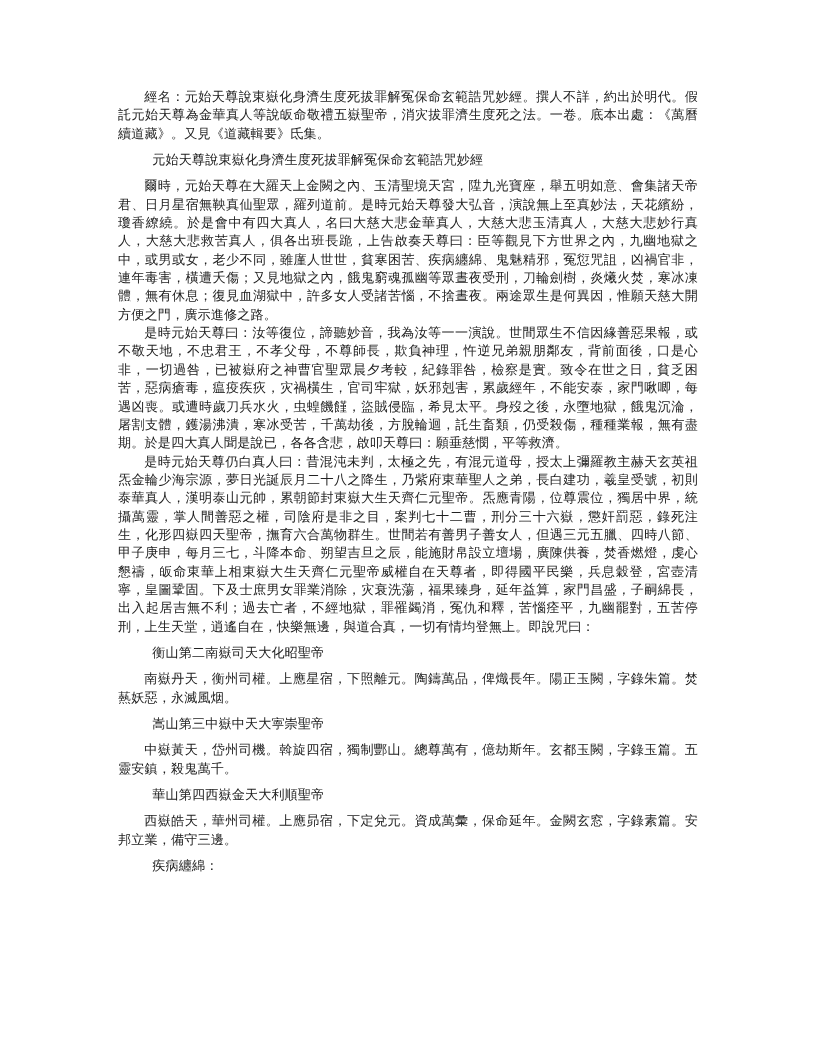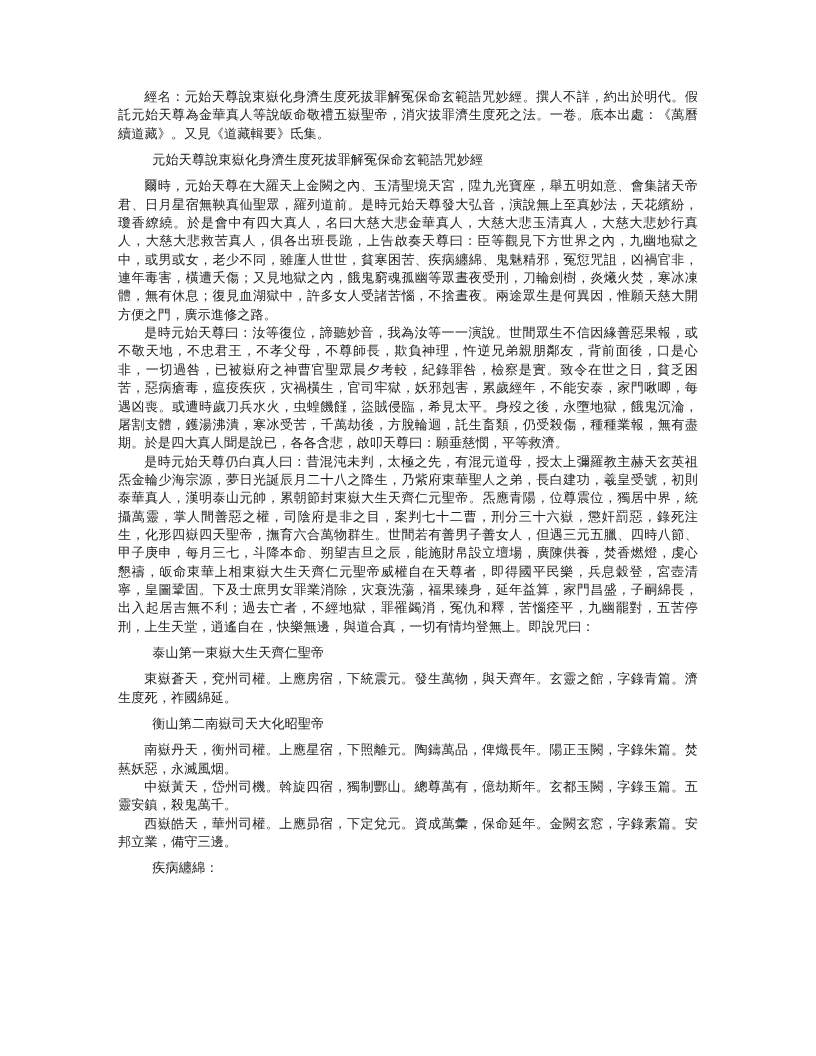--- a/index.html
+++ b/index.html
@@ -70,35 +70,33 @@
     <p class="para">經名：元始天尊說東嶽化身濟生度死拔罪解冤保命玄範誥咒妙經。撰人不詳，約出於明代。假託元始天尊為金華真人等說皈命敬禮五嶽聖帝，消灾拔罪濟生度死之法。一卷。底本出處：《萬曆續道藏》。又見《道藏輯要》氐集。</p>
 
     <p class="heading-indent">元始天尊說東嶽化身濟生度死拔罪解冤保命玄範誥咒妙經</p>
 
     <p class="para">爾時，元始天尊在大羅天上金闕之內、玉清聖境天宮，陞九光寶座，舉五明如意、會集諸天帝君、日月星宿無鞅真仙聖眾，羅列道前。是時元始天尊發大弘音，演說無上至真妙法，天花繽紛，瓊香繚繞。於是會中有四大真人，名曰大慈大悲金華真人，大慈大悲玉清真人，大慈大悲妙行真人，大慈大悲救苦真人，俱各出班長跪，上告啟奏天尊曰：臣等觀見下方世界之內，九幽地獄之中，或男或女，老少不同，雖廑人世世，貧寒困苦、疾病纏綿、鬼魅精邪，冤愆咒詛，凶禍官非，連年毒害，橫遭夭傷；又見地獄之內，餓鬼窮魂孤幽等眾晝夜受刑，刀輪劍樹，炎爔火焚，寒冰凍體，無有休息；復見血湖獄中，許多女人受諸苦惱，不捨晝夜。兩途眾生是何異因，惟願天慈大開方便之門，廣示進修之路。</p>
 
     <p class="para">是時元始天尊曰：汝等復位，諦聽妙音，我為汝等一一演說。世間眾生不信因緣善惡果報，或不敬天地，不忠君王，不孝父母，不尊師長，欺負神理，忤逆兄弟親朋鄰友，背前面後，口是心非，一切過咎，已被嶽府之神曹官聖眾晨夕考較，紀錄罪咎，檢察是實。致令在世之日，貧乏困苦，惡病瘡毒，瘟疫疾疢，灾禍橫生，官司牢獄，妖邪剋害，累歲經年，不能安泰，家門啾唧，每遇凶喪。或遭時歲刀兵水火，虫蝗饑饉，盜賊侵臨，希見太平。身歿之後，永墮地獄，餓鬼沉淪，屠割支體，鑊湯沸潰，寒冰受苦，千萬劫後，方脫輪迴，託生畜類，仍受殺傷，種種業報，無有盡期。於是四大真人聞是說已，各各含悲，啟叩天尊曰：願垂慈憫，平等救濟。</p>
 
     <p class="para">是時元始天尊仍白真人曰：昔混沌未判，太極之先，有混元道母，授太上彌羅教主赫天玄英祖炁金輪少海宗源，夢日光誕辰月二十八之降生，乃紫府東華聖人之弟，長白建功，羲皇受號，初則泰華真人，漢明泰山元帥，累朝節封東嶽大生天齊仁元聖帝。炁應青陽，位尊震位，獨居中界，統攝萬靈，掌人間善惡之權，司陰府是非之目，案判七十二曹，刑分三十六嶽，懲奸罰惡，錄死注生，化形四嶽四天聖帝，撫育六合萬物群生。世間若有善男子善女人，但遇三元五臘、四時八節、甲子庚申，每月三七，斗降本命、朔望吉旦之辰，能施財帛設立壇場，廣陳供養，焚香燃燈，虔心懇禱，皈命東華上相東嶽大生天齊仁元聖帝威權自在天尊者，即得國平民樂，兵息穀登，宮壺清寧，皇圖鞏固。下及士庶男女罪業消除，灾衰洗蕩，福果臻身，延年益算，家門昌盛，子嗣綿長，出入起居吉無不利；過去亡者，不經地獄，罪罹蠲消，冤仇和釋，苦惱痊平，九幽罷對，五苦停刑，上生天堂，逍遙自在，快樂無邊，與道合真，一切有情均登無上。即說咒曰：</p>
 
-    <div class="sect">
-      <p class="heading-indent">泰山第一東嶽大生天齊仁聖帝</p>
-      <p class="para">東嶽蒼天，兗州司權。上應房宿，下統震元。發生萬物，與天齊年。玄靈之館，字錄青篇。濟生度死，祚國綿延。</p>
-    </div>
 
     <div class="sect">
       <p class="heading-indent">衡山第二南嶽司天大化昭聖帝</p>
       <p class="para">南嶽丹天，衡州司權。上應星宿，下照離元。陶鑄萬品，俾熾長年。陽正玉闕，字錄朱篇。焚爇妖惡，永滅風烟。</p>
     </div>
 
     <div class="sect">
+      <p class="heading-indent">嵩山第三中嶽中天大寕崇聖帝</p>
       <p class="para">中嶽黃天，岱州司機。斡旋四宿，獨制酆山。總尊萬有，億劫斯年。玄都玉闕，字錄玉篇。五靈安鎮，殺鬼萬千。</p>
     </div>
 
     <div class="sect">
+      <p class="heading-indent">華山第四西嶽金天大利順聖帝</p>
       <p class="para">西嶽皓天，華州司權。上應昴宿，下定兌元。資成萬彙，保命延年。金闕玄窓，字錄素篇。安邦立業，備守三邊。</p>
     </div>
 
 
     <p class="heading-indent">疾病纏綿：</p>
 
   </div>
 </div>
 
 </body></html>

